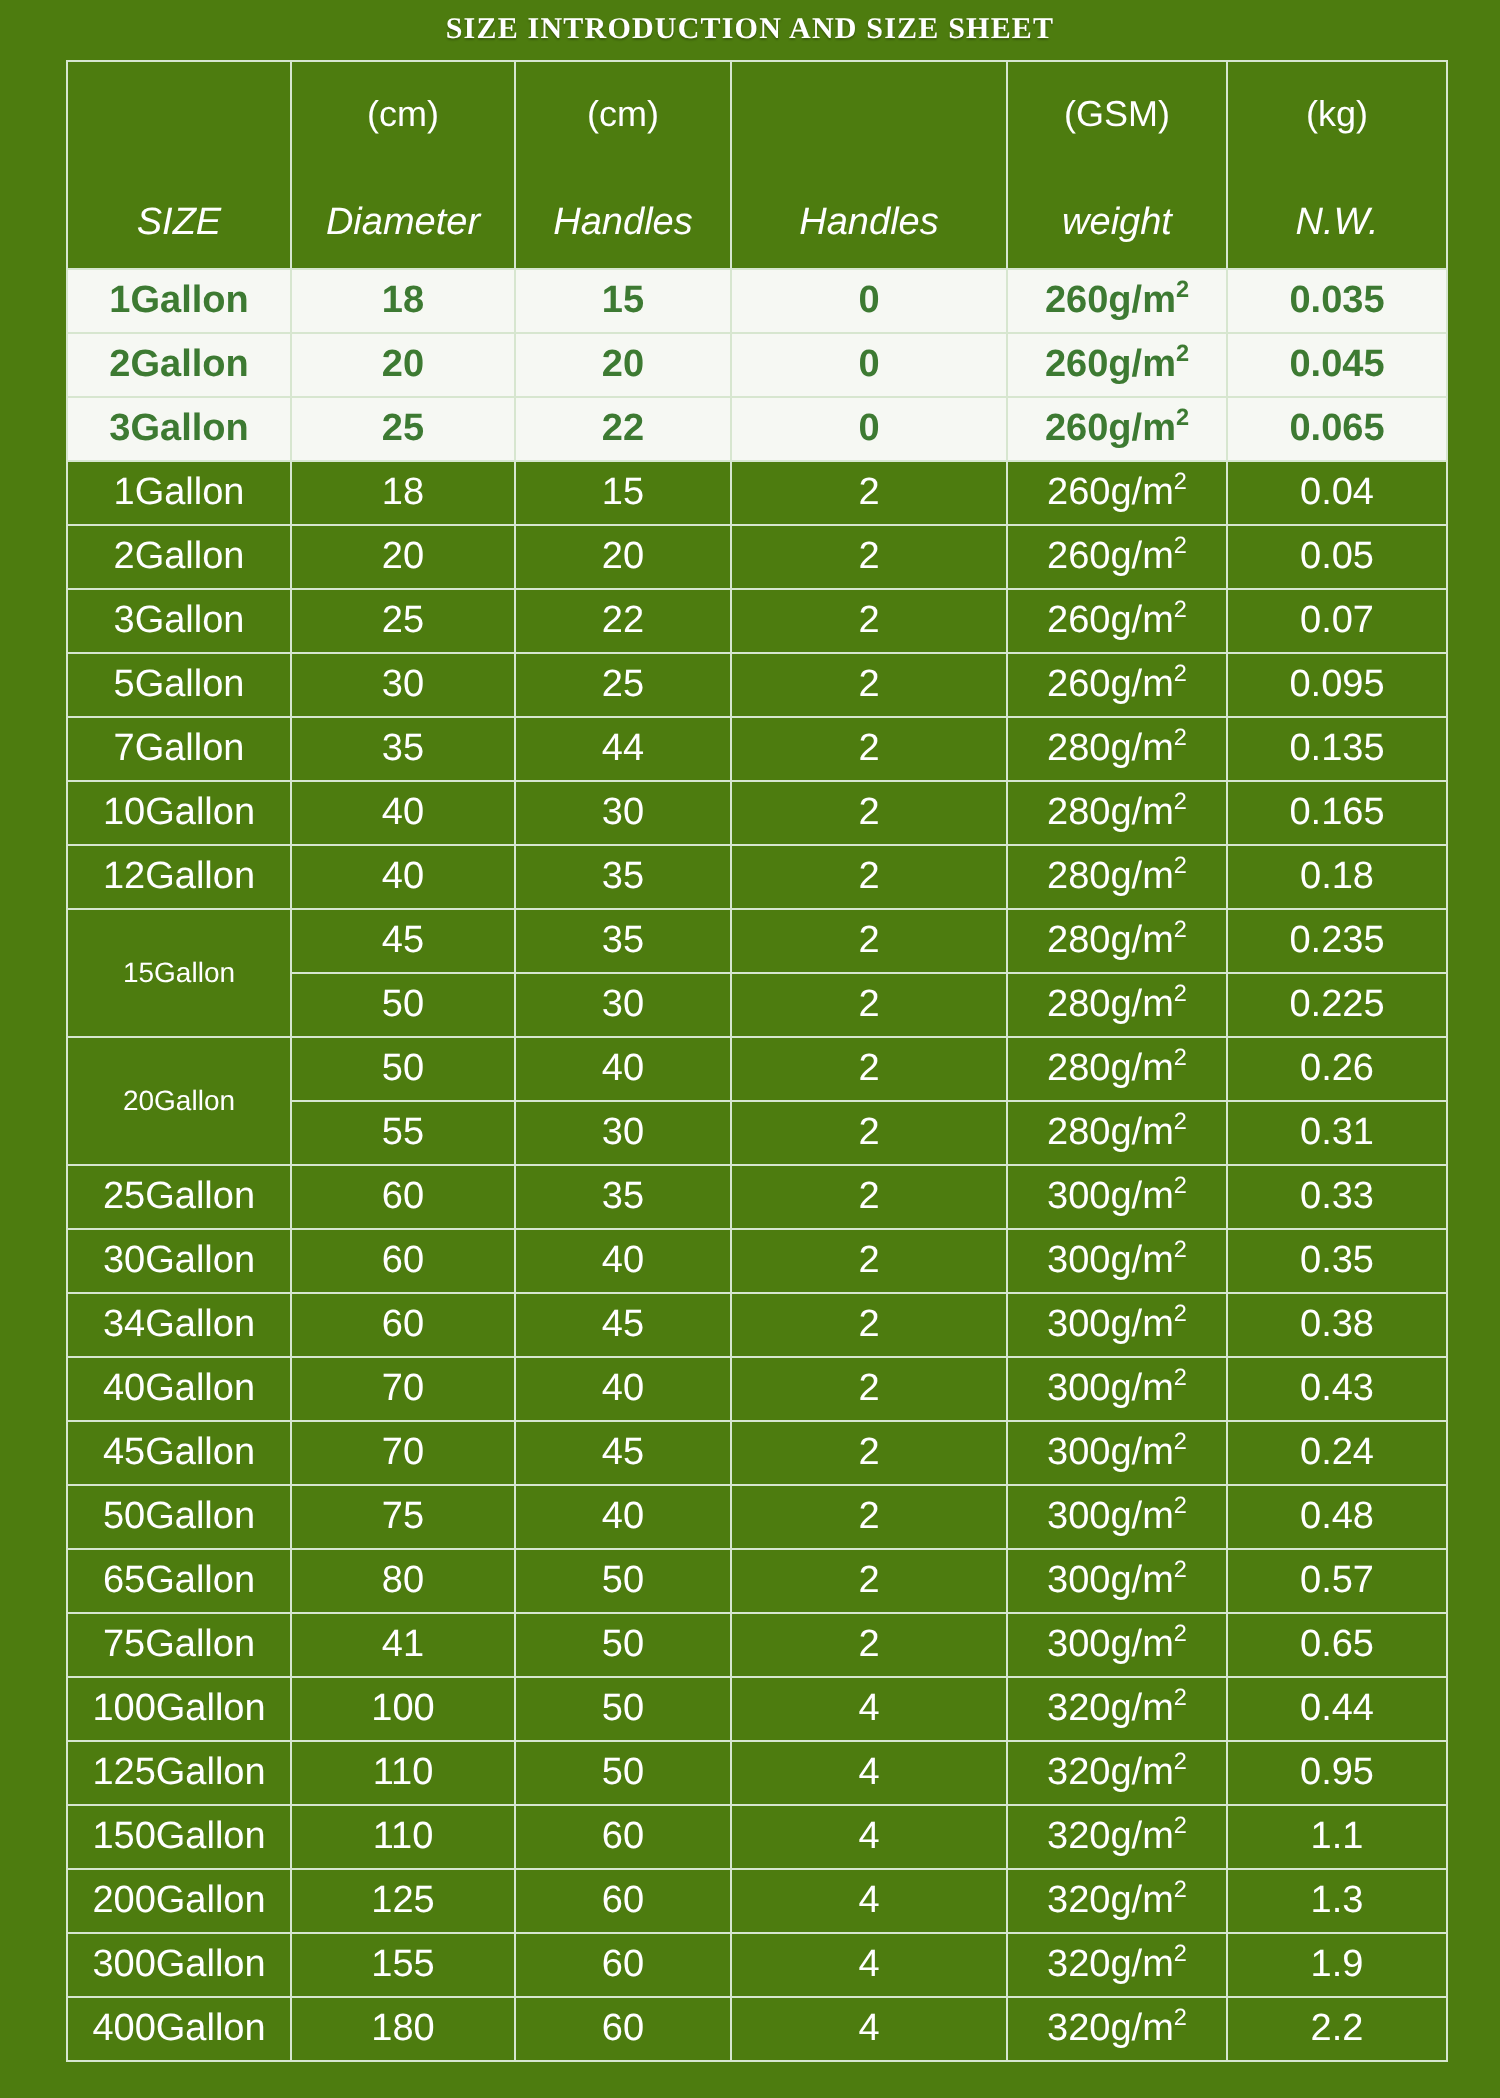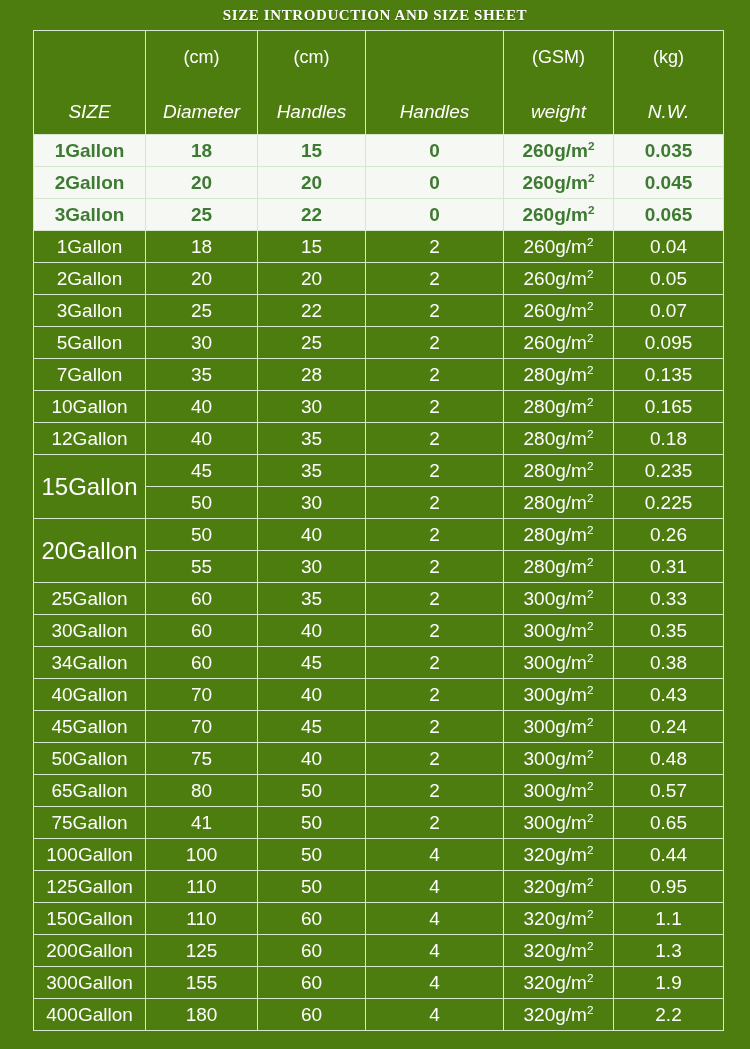--- a/index.html
+++ b/index.html
@@ -96,21 +96,21 @@
   }
   tr.hi td.cell-size {
     font-weight: bold;
   }
   sup {
     font-size: 0.62em;
     vertical-align: super;
     line-height: 0;
   }
   .mergedlabel {
-    font-size: 24px;
+    font-size: 14px;
   }
 </style>
 </head>
 <body>
 
 <div class="page">
 
   <div class="title">SIZE INTRODUCTION AND SIZE SHEET</div>
 
   <div class="table-wrap">
@@ -204,21 +204,21 @@
             <td class="cell-size"><span>5Gallon</span></td>
             <td>30</td>
             <td>25</td>
             <td>2</td>
             <td><span>260g/m</span><sup>2</sup></td>
             <td>0.095</td>
           </tr>
           <tr>
             <td class="cell-size"><span>7Gallon</span></td>
             <td>35</td>
-            <td>28</td>
+            <td>44</td>
             <td>2</td>
             <td><span>280g/m</span><sup>2</sup></td>
             <td>0.135</td>
           </tr>
           <tr>
             <td class="cell-size"><span>10Gallon</span></td>
             <td>40</td>
             <td>30</td>
             <td>2</td>
             <td><span>280g/m</span><sup>2</sup></td>

